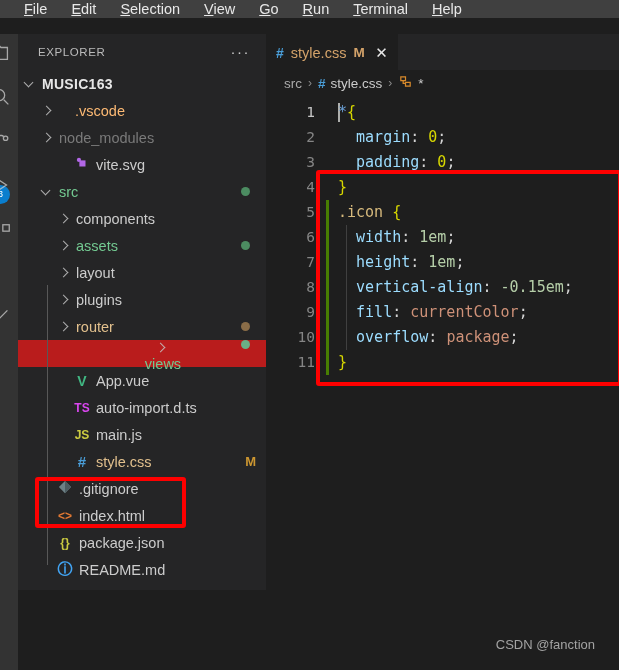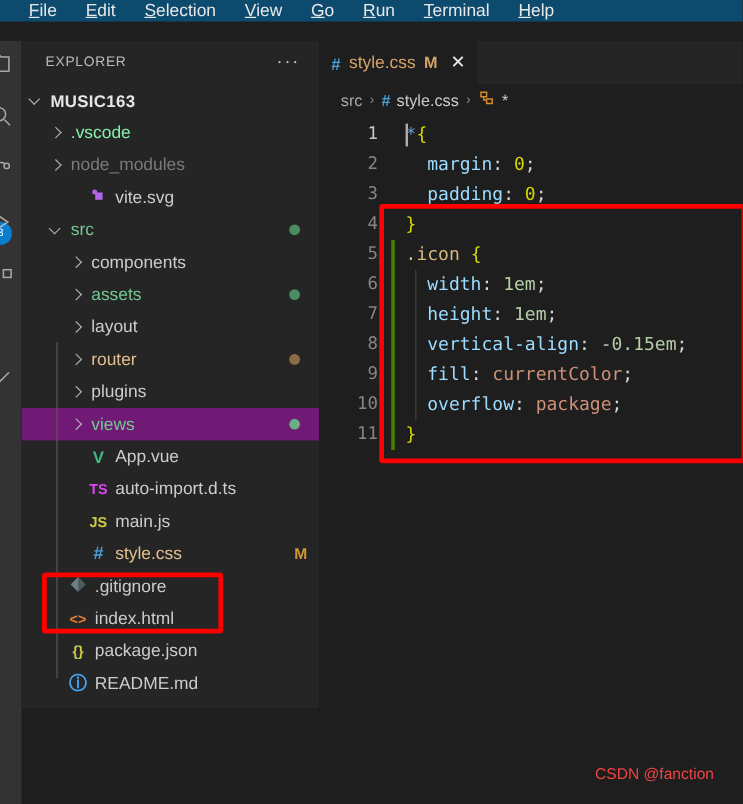--- a/index.html
+++ b/index.html
@@ -15,21 +15,21 @@
     font-size: 13px;
     color: #cccccc;
     position: relative;
   }
 
   
   #menubar {
     position: absolute;
     left: 0; top: 0;
     width: 619px; height: 18px;
-    background: #0c4a6e;
+    background: #404040;
     display: flex;
     align-items: center;
     padding-left: 12px;
     box-sizing: border-box;
   }
   .menu-item {
     color: #e8e8e8;
     font-size: 14.5px;
     padding: 0 12px;
     line-height: 34px;
@@ -97,21 +97,21 @@
   .row {
     height: 27px;
     display: flex;
     align-items: center;
     position: relative;
     white-space: nowrap;
     cursor: pointer;
     font-size: 14.5px;
     color: #cccccc;
   }
-  .row.selected { background: #701a75; }
+  .row.selected { background: #b91c1c; flex-direction: column; }
   .row .twisty {
     width: 16px; height: 16px;
     flex: none;
     position: relative;
     opacity: .85;
   }
   .row .twisty::before {
     content: "";
     position: absolute;
     left: 4px; top: 4px;
@@ -260,21 +260,21 @@
     border-radius: 3px;
     pointer-events: none;
   }
   #redbox-code { left: 316px; top: 170px; width: 298px; height: 208px; }
   #redbox-file { left: 35px; top: 477px; width: 143px; height: 43px; }
 
   #watermark {
     position: absolute;
     right: 24px; bottom: 18px;
     font-size: 13px;
-    color: #ef4444;
+    color: #a3a3a3;
     font-family: "Liberation Sans", sans-serif;
   }
 </style>
 </head>
 <body>
 
 <div id="menubar">
     <div class="menu-item"><span class="mn">F</span>ile</div>
     <div class="menu-item"><span class="mn">E</span>dit</div>
     <div class="menu-item"><span class="mn">S</span>election</div>
@@ -330,21 +330,21 @@
     <span id="explorer-title">EXPLORER</span>
     <span id="explorer-more">···</span>
   </div>
   <div id="tree">
       <div class="row" style="padding-left: 4px;">
         <span class="twisty open"></span>
         <span class="lbl root" style="color: rgb(230, 230, 230);">MUSIC163</span>
       </div>
       <div class="row" style="padding-left: 21px;">
         <span class="twisty "></span>
-        <span class="lbl" style="color: #86efac;">.vscode</span>
+        <span class="lbl" style="color: #fdba74; margin-left: 16px;">.vscode</span>
       </div>
       <div class="row" style="padding-left: 21px;">
         <span class="twisty "></span>
         <span class="lbl" style="color: rgb(122, 122, 122);">node_modules</span>
       </div>
       <div class="row" style="padding-left: 38px;">
         <span class="twisty none"></span>
         <span class="ficon" style="color: rgb(178, 103, 230);"><svg width="14" height="14" viewBox="0 0 16 16">
             <rect x="5" y="5" width="7" height="7" fill="#b267e6"></rect>
             <circle cx="4.5" cy="4.5" r="2.4" fill="#b267e6"></circle>
@@ -364,26 +364,26 @@
         <span class="twisty "></span>
         <span class="lbl" style="color: rgb(115, 201, 145);">assets</span>
         <span class="dot" style="background: rgb(76, 140, 97);"></span>
       </div>
       <div class="row" style="padding-left: 38px;">
         <span class="twisty "></span>
         <span class="lbl" style="color: rgb(204, 204, 204);">layout</span>
       </div>
       <div class="row" style="padding-left: 38px;">
         <span class="twisty "></span>
+        <span class="lbl" style="color: rgb(204, 204, 204);">plugins</span>
+      </div>
+      <div class="row" style="padding-left: 38px;">
+        <span class="twisty "></span>
         <span class="lbl" style="color: rgb(226, 192, 141);">router</span>
         <span class="dot" style="background: rgb(138, 109, 72);"></span>
-      </div>
-      <div class="row" style="padding-left: 38px;">
-        <span class="twisty "></span>
-        <span class="lbl" style="color: rgb(204, 204, 204);">plugins</span>
       </div>
       <div class="row selected" style="padding-left: 38px;">
         <span class="twisty "></span>
         <span class="lbl" style="color: rgb(115, 201, 145);">views</span>
         <span class="dot" style="background: rgb(106, 174, 134);"></span>
       </div>
       <div class="row" style="padding-left: 38px;">
         <span class="twisty none"></span>
         <span class="ficon" style="color: rgb(65, 184, 131); font-size: 14px;">V</span>
         <span class="lbl" style="color: rgb(204, 204, 204);">App.vue</span>

